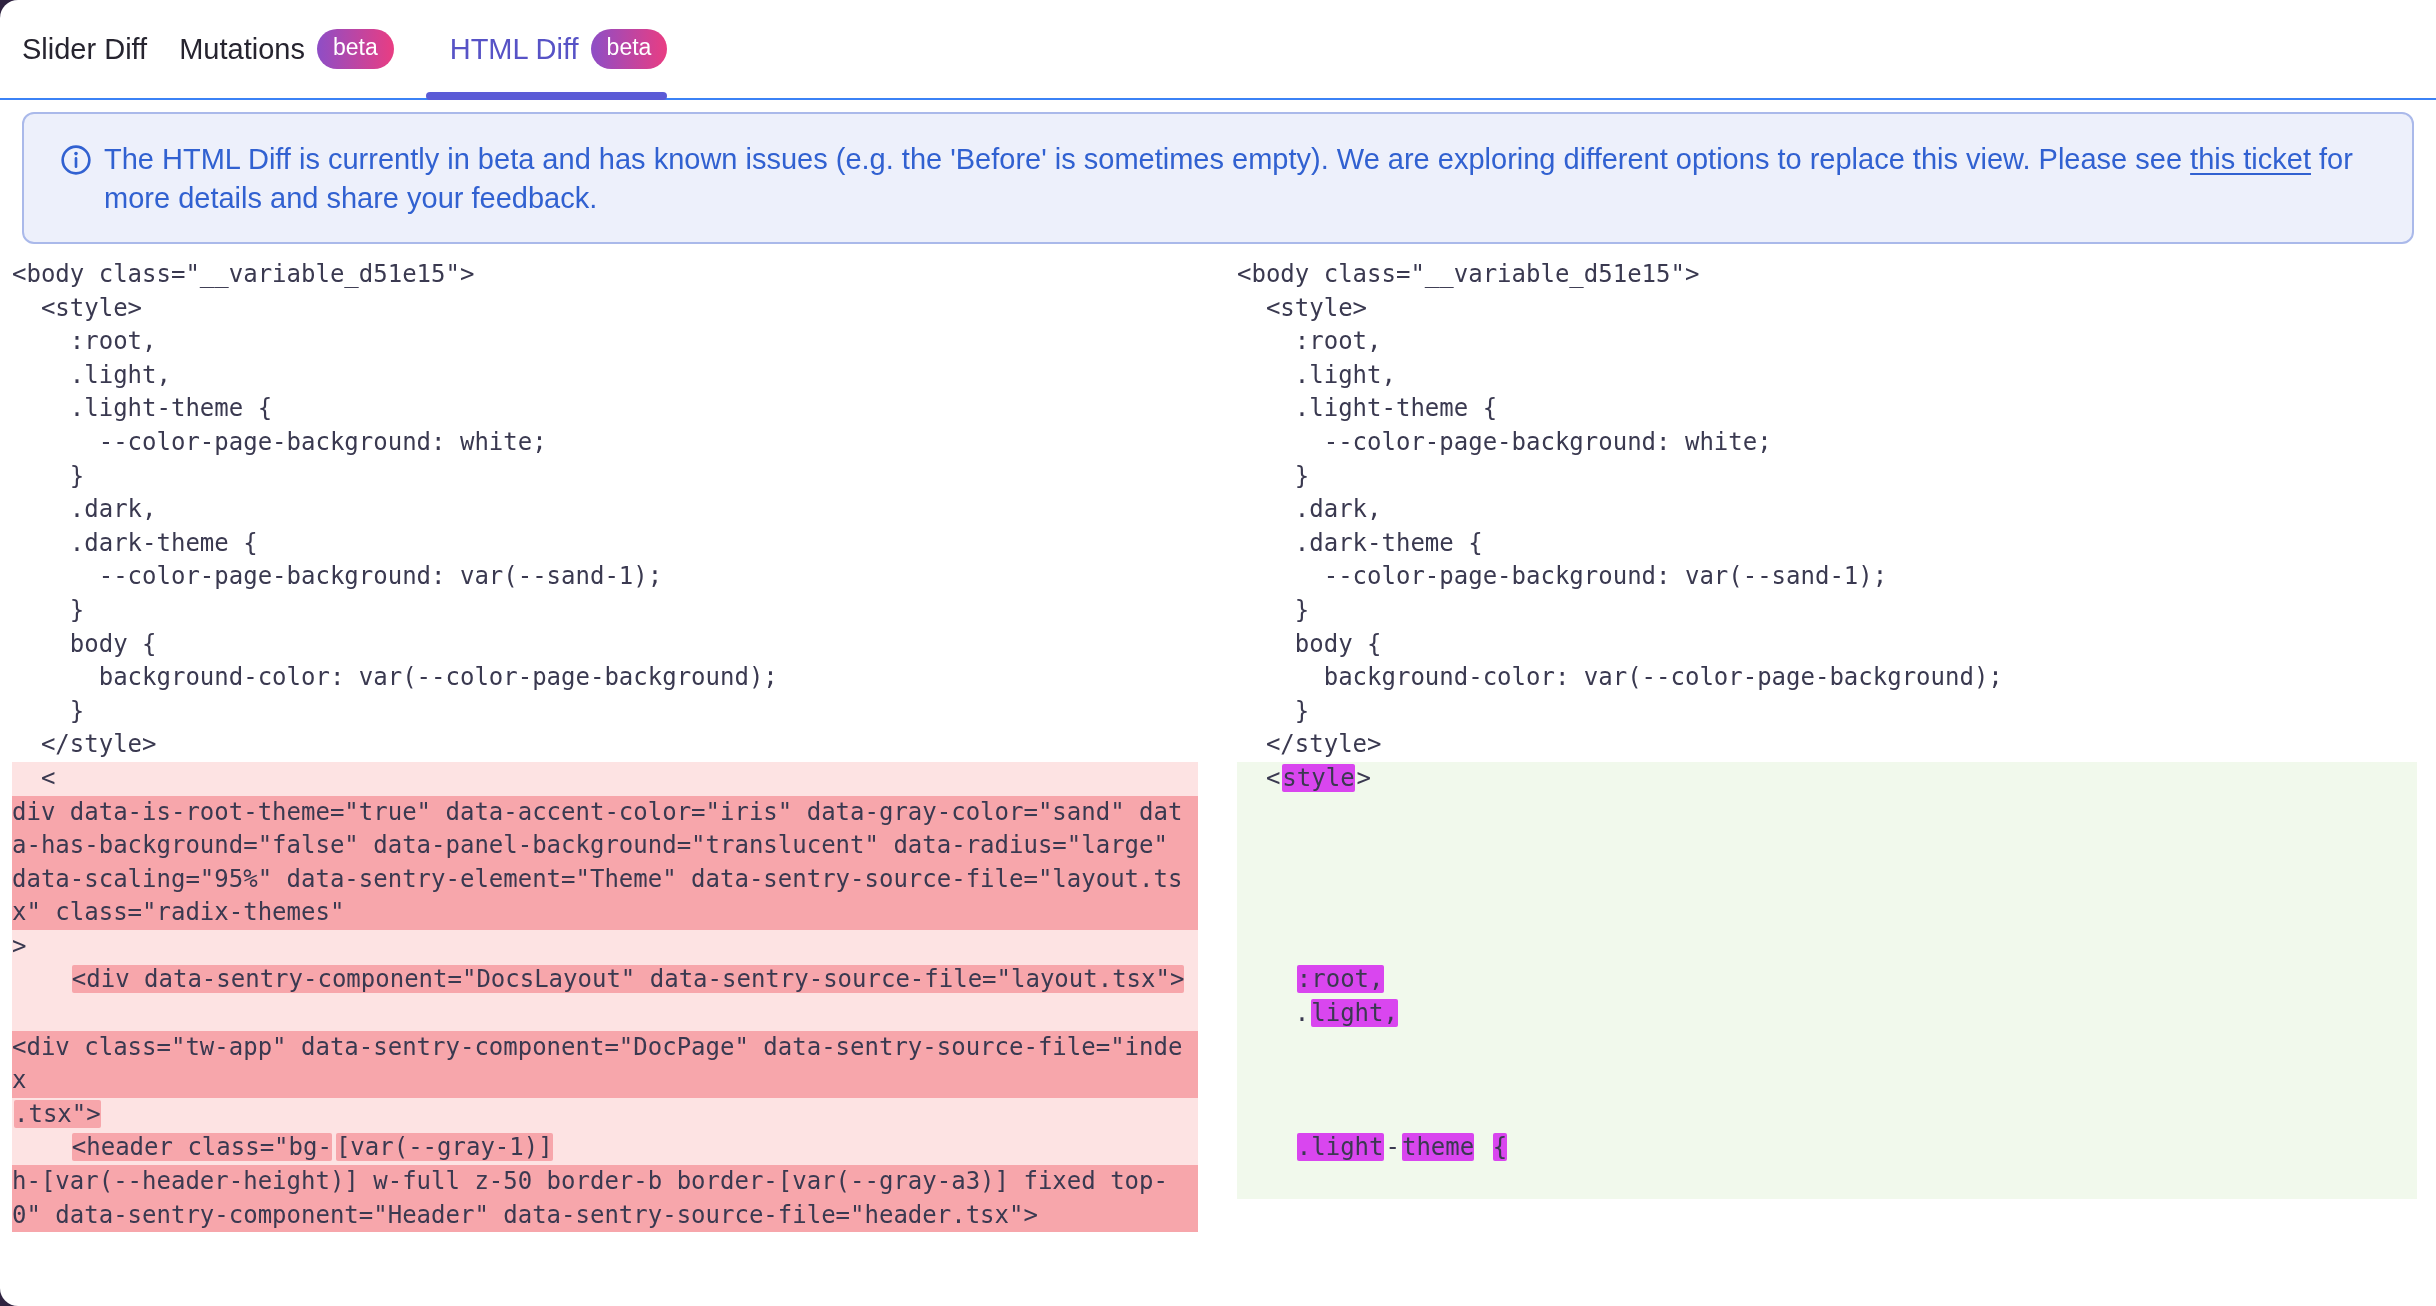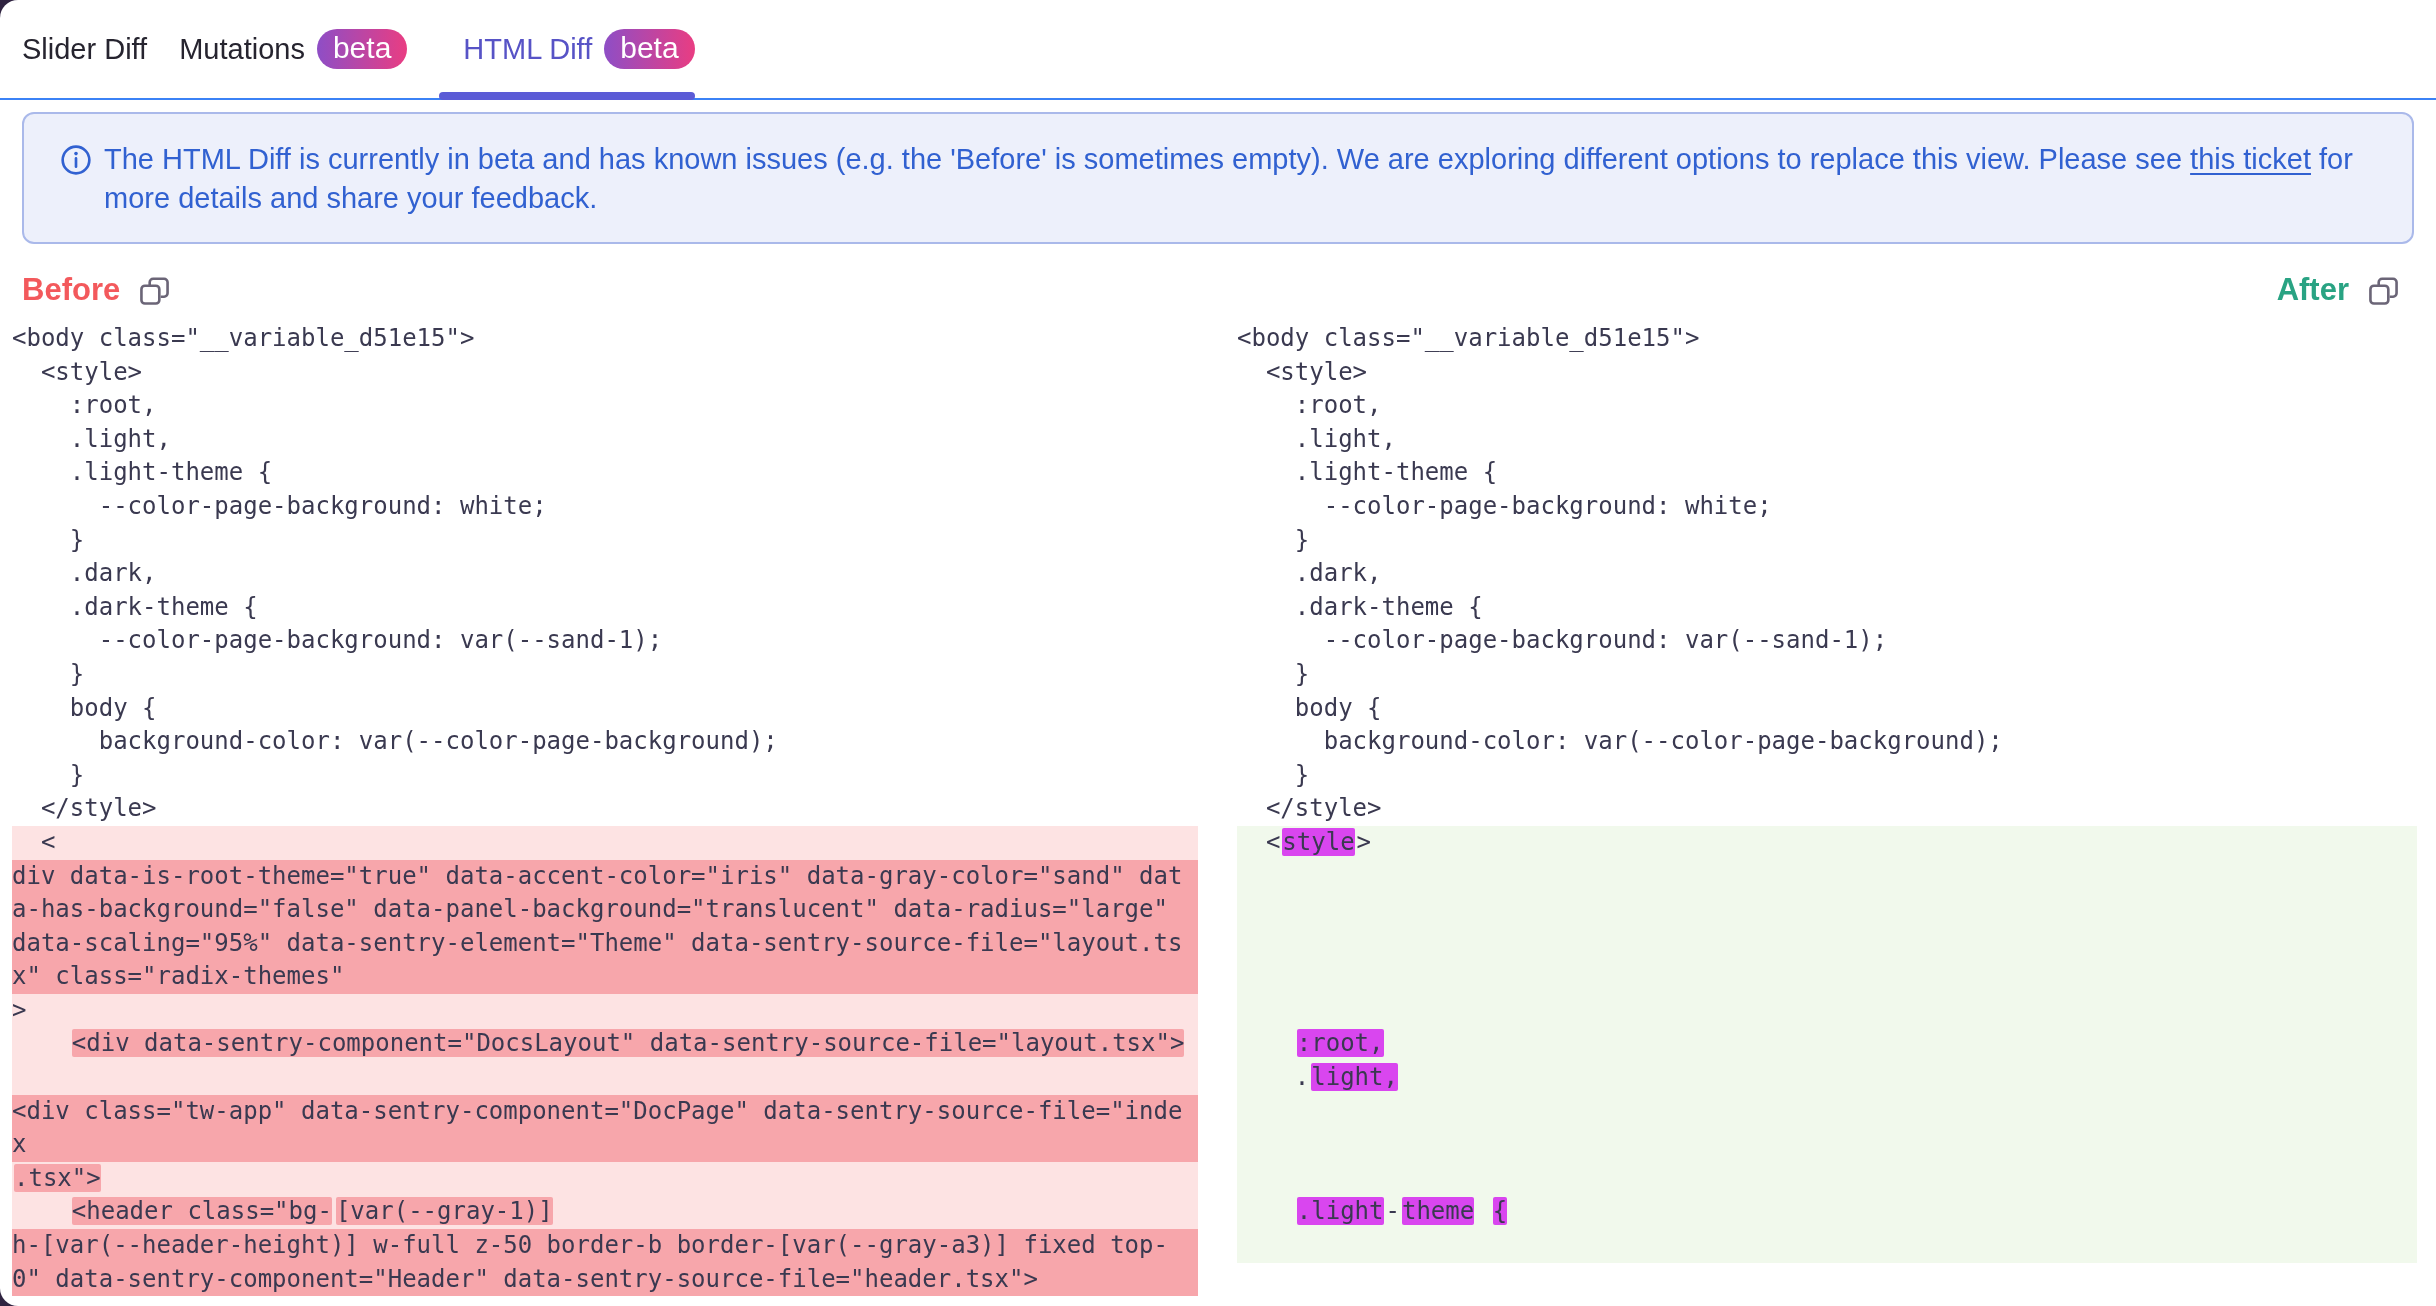--- a/index.html
+++ b/index.html
@@ -21,21 +21,21 @@
     position:relative; height:100%;
     display:flex; align-items:center; gap:12px;
     font-size:29px; color:#26242f; cursor:pointer; white-space:nowrap;
   }
   .tab--active .tab-label { color:#5753c6;margin-left:24px; }
   .tab-underline {
     position:absolute; left:0; right:0; bottom:-2px; height:8px;
     background:#5b5bd6; border-radius:6px;
   }
   .badge {
-    display:inline-block; color:#fff; font-size:30px; line-height:23px;
+    display:inline-block; color:#fff; font-size:23px; line-height:23px;
     padding:7px 16px 10px; border-radius:999px;
     background:linear-gradient(90deg,#8e4ec6,#e93d82);
   }
 
   
   .banner {
     margin:12px 22px 0; width:2392px; min-height:129px;
     background:#edf0fb; border:2px solid #aab9ea; border-radius:12px;
     display:flex; align-items:flex-start;
     padding:26px 28px 24px 36px;
@@ -97,39 +97,19 @@
     <span class="iicon">
       <svg width="32" height="32" viewBox="0 0 24 24" fill="none" stroke="#3161d1" stroke-width="2">
         <circle cx="12" cy="12" r="10"></circle>
         <line x1="12" y1="10.8" x2="12" y2="17" stroke-linecap="round"></line>
         <circle cx="12" cy="7.2" r="1.35" fill="#3161d1" stroke="none"></circle>
       </svg>
     </span>
     <p><span>The HTML Diff is currently in beta and has known issues (e.g. the 'Before' is sometimes empty). We are exploring different options to replace this view. Please see </span><a>this ticket</a><span> for more details and share your feedback.</span></p>
   </div>
 
-  <div class="diffhead">
-    <div class="dh-group">
-      <span class="dh-label dh-label--before">Before</span>
-      <button class="copy-btn">
-        <svg width="33" height="33" viewBox="0 0 24 24" fill="none" stroke="currentColor" stroke-width="1.9">
-          <path d="M8.5 8.5 V6 a2.5 2.5 0 0 1 2.5-2.5 h8 a2.5 2.5 0 0 1 2.5 2.5 v8 a2.5 2.5 0 0 1 -2.5 2.5 h-2.5"></path>
-          <rect x="2.5" y="8.5" width="13" height="13" rx="2.5" fill="#ffffff"></rect>
-        </svg>
-      </button>
-    </div>
-    <div class="dh-group">
-      <span class="dh-label dh-label--after">After</span>
-      <button class="copy-btn">
-        <svg width="33" height="33" viewBox="0 0 24 24" fill="none" stroke="currentColor" stroke-width="1.9">
-          <path d="M8.5 8.5 V6 a2.5 2.5 0 0 1 2.5-2.5 h8 a2.5 2.5 0 0 1 2.5 2.5 v8 a2.5 2.5 0 0 1 -2.5 2.5 h-2.5"></path>
-          <rect x="2.5" y="8.5" width="13" height="13" rx="2.5" fill="#ffffff"></rect>
-        </svg>
-      </button>
-    </div>
-  </div>
 
   <div class="panels">
     <div class="code code--before" id="before-code"><div class="line line-p"><span>&lt;body class="__variable_d51e15"&gt;</span></div><div class="line line-p"><span>  &lt;style&gt;</span></div><div class="line line-p"><span>    :root,</span></div><div class="line line-p"><span>    .light,</span></div><div class="line line-p"><span>    .light-theme {</span></div><div class="line line-p"><span>      --color-page-background: white;</span></div><div class="line line-p"><span>    }</span></div><div class="line line-p"><span>    .dark,</span></div><div class="line line-p"><span>    .dark-theme {</span></div><div class="line line-p"><span>      --color-page-background: var(--sand-1);</span></div><div class="line line-p"><span>    }</span></div><div class="line line-p"><span>    body {</span></div><div class="line line-p"><span>      background-color: var(--color-page-background);</span></div><div class="line line-p"><span>    }</span></div><div class="line line-p"><span>  &lt;/style&gt;</span></div><div class="line line-l"><span>  &lt;</span></div><div class="line line-d"><span>div data-is-root-theme="true" data-accent-color="iris" data-gray-color="sand" dat</span></div><div class="line line-d"><span>a-has-background="false" data-panel-background="translucent" data-radius="large"</span></div><div class="line line-d"><span>data-scaling="95%" data-sentry-element="Theme" data-sentry-source-file="layout.ts</span></div><div class="line line-d"><span>x" class="radix-themes"</span></div><div class="line line-l"><span>&gt;</span></div><div class="line line-l"><span>    </span><span class="hl">&lt;div data-sentry-component="DocsLayout" data-sentry-source-file="layout.tsx"&gt;</span></div><div class="line line-l"></div><div class="line line-d"><span>&lt;div class="tw-app" data-sentry-component="DocPage" data-sentry-source-file="inde</span></div><div class="line line-d"><span>x</span></div><div class="line line-l"><span class="hl">.tsx"&gt;</span></div><div class="line line-l"><span>    </span><span class="hl">&lt;header class="bg-</span><span class="hl">[var(--gray-1)]</span></div><div class="line line-d"><span>h-[var(--header-height)] w-full z-50 border-b border-[var(--gray-a3)] fixed top-</span></div><div class="line line-d"><span>0" data-sentry-component="Header" data-sentry-source-file="header.tsx"&gt;</span></div></div>
     <div class="code code--after" id="after-code"><div class="line line-p"><span>&lt;body class="__variable_d51e15"&gt;</span></div><div class="line line-p"><span>  &lt;style&gt;</span></div><div class="line line-p"><span>    :root,</span></div><div class="line line-p"><span>    .light,</span></div><div class="line line-p"><span>    .light-theme {</span></div><div class="line line-p"><span>      --color-page-background: white;</span></div><div class="line line-p"><span>    }</span></div><div class="line line-p"><span>    .dark,</span></div><div class="line line-p"><span>    .dark-theme {</span></div><div class="line line-p"><span>      --color-page-background: var(--sand-1);</span></div><div class="line line-p"><span>    }</span></div><div class="line line-p"><span>    body {</span></div><div class="line line-p"><span>      background-color: var(--color-page-background);</span></div><div class="line line-p"><span>    }</span></div><div class="line line-p"><span>  &lt;/style&gt;</span></div><div class="line line-l"><span>  &lt;</span><span class="hl">style</span><span>&gt;</span></div><div class="line line-l"></div><div class="line line-l"></div><div class="line line-l"></div><div class="line line-l"></div><div class="line line-l"></div><div class="line line-l"><span>    </span><span class="hl">:root,</span></div><div class="line line-l"><span>    .</span><span class="hl">light,</span></div><div class="line line-l"></div><div class="line line-l"></div><div class="line line-l"></div><div class="line line-l"><span>    </span><span class="hl">.light</span><span>-</span><span class="hl">theme</span><span> </span><span class="hl">{</span></div><div class="line line-l"></div></div>
   </div>
 
 </div>
 
 </body></html>

